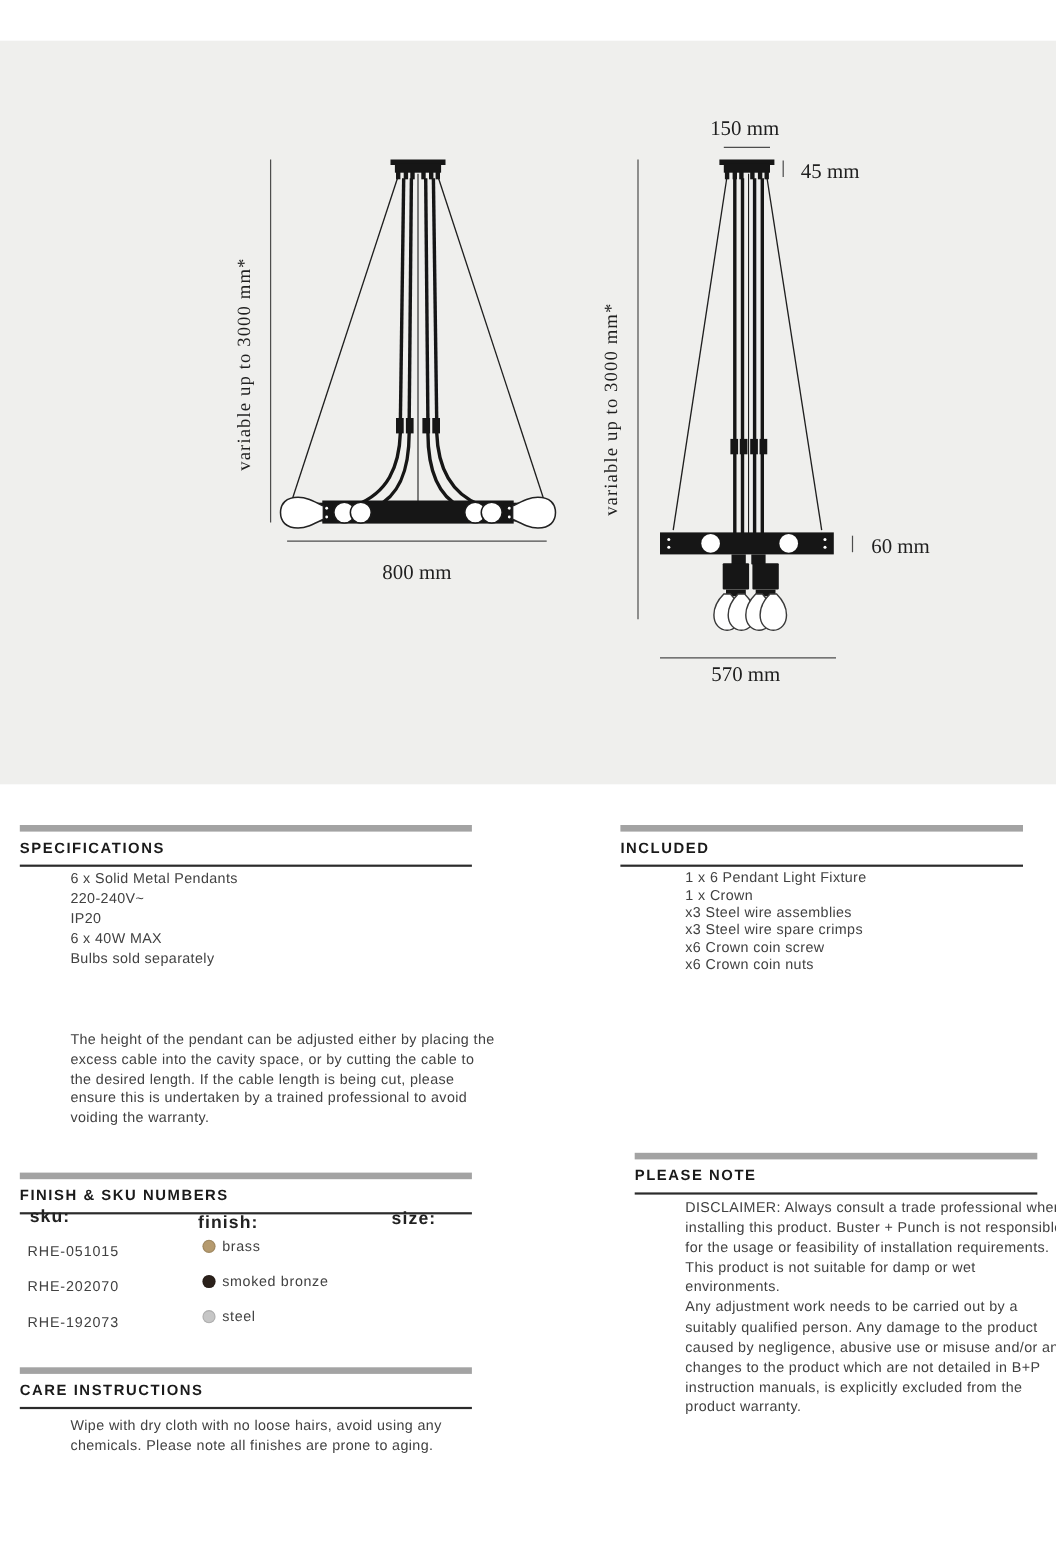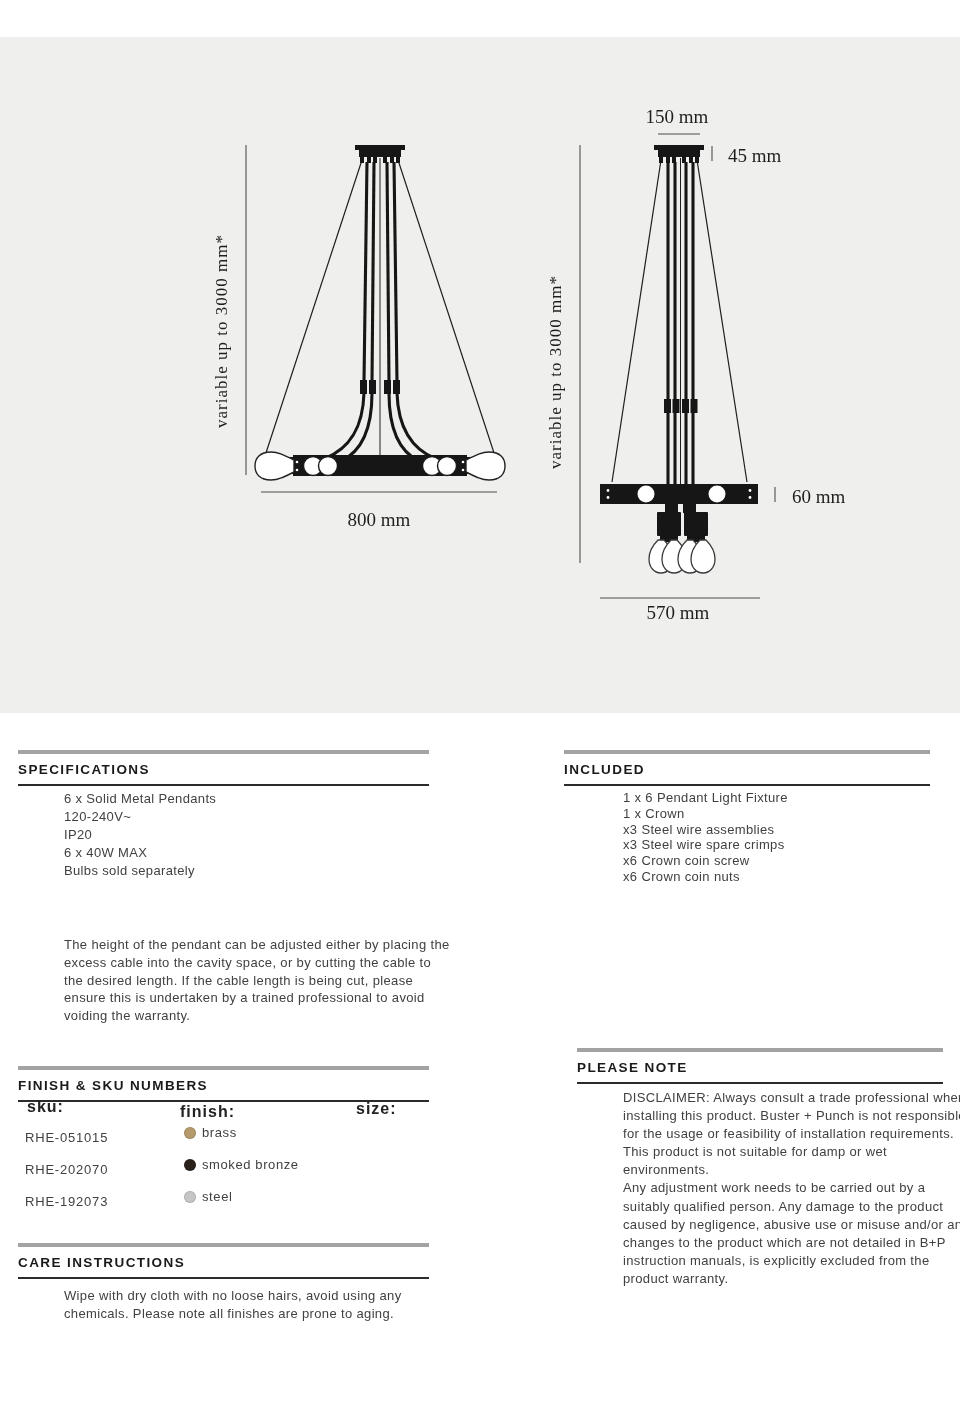--- a/index.html
+++ b/index.html
@@ -10,21 +10,21 @@
   .band{position:absolute;left:0;top:37px;width:960px;height:676px;background:#efefed;}
   svg.diagram{position:absolute;left:0;top:0;width:960px;height:713px;}
   svg .ink{fill:#161616;}
   svg .wire{stroke:#1e1e1e;fill:none;}
   svg .cable{stroke:#161616;stroke-width:3.1;fill:none;}
   svg .dim{stroke:#4d4d4d;stroke-width:1.1;fill:none;}
   svg text{font-family:"Liberation Serif",serif;fill:#1f1f1f;}
   svg text.dim-label{font-size:19px;}
   svg text.dim-label-v{font-size:17px;letter-spacing:1px;}
   .col{position:absolute;}
-  .sec-header{border-top:4px solid #a3a3a3;border-bottom:2px solid #2b2b2b;padding:6px 0 6px;}
+  .sec-header{border-top:6px solid #a3a3a3;border-bottom:2px solid #2b2b2b;padding:6px 0 6px;}
   .sec-header .sec-title{
     font-size:13.5px;font-weight:bold;letter-spacing:1.4px;color:#1a1a1a;
   }
   .txt{font-size:13px;letter-spacing:0.35px;color:#414141;margin-left:46px;}
   .list18 .line{height:18px;line-height:18px;}
   .list16 .line{height:15.8px;line-height:15.8px;}
   .para{white-space:pre-line;line-height:17.8px;}
   .para-wide{white-space:pre-line;line-height:18.1px;}
   .tbl-label{font-size:16px;font-weight:bold;letter-spacing:1px;color:#222;}
   .sku-row{position:absolute;height:16px;line-height:16px;}
@@ -163,21 +163,21 @@
     <line class="dim" x1="600" y1="598" x2="760" y2="598"></line>
     <text class="dim-label" x="678" y="619" text-anchor="middle">570 mm</text>
   </g>
 </svg>
 
 <div class="col sec-header" style="left:18px;top:750px;width:411px;">
   <span class="sec-title">SPECIFICATIONS</span>
 </div>
 <div class="col txt list18" style="left:18px;top:790px;width:411px;">
     <div class="line">6 x Solid Metal Pendants</div>
-    <div class="line">120-240V~</div>
+    <div class="line">220-240V~</div>
     <div class="line">IP20</div>
     <div class="line">6 x 40W MAX</div>
     <div class="line">Bulbs sold separately</div>
   </div>
 <div class="col txt para" style="left:18px;top:936px;width:430px;">The height of the pendant can be adjusted either by placing the
 excess cable into the cavity space, or by cutting the cable to
 the desired length. If the cable length is being cut, please
 ensure this is undertaken by a trained professional to avoid
 voiding the warranty.</div>
 

